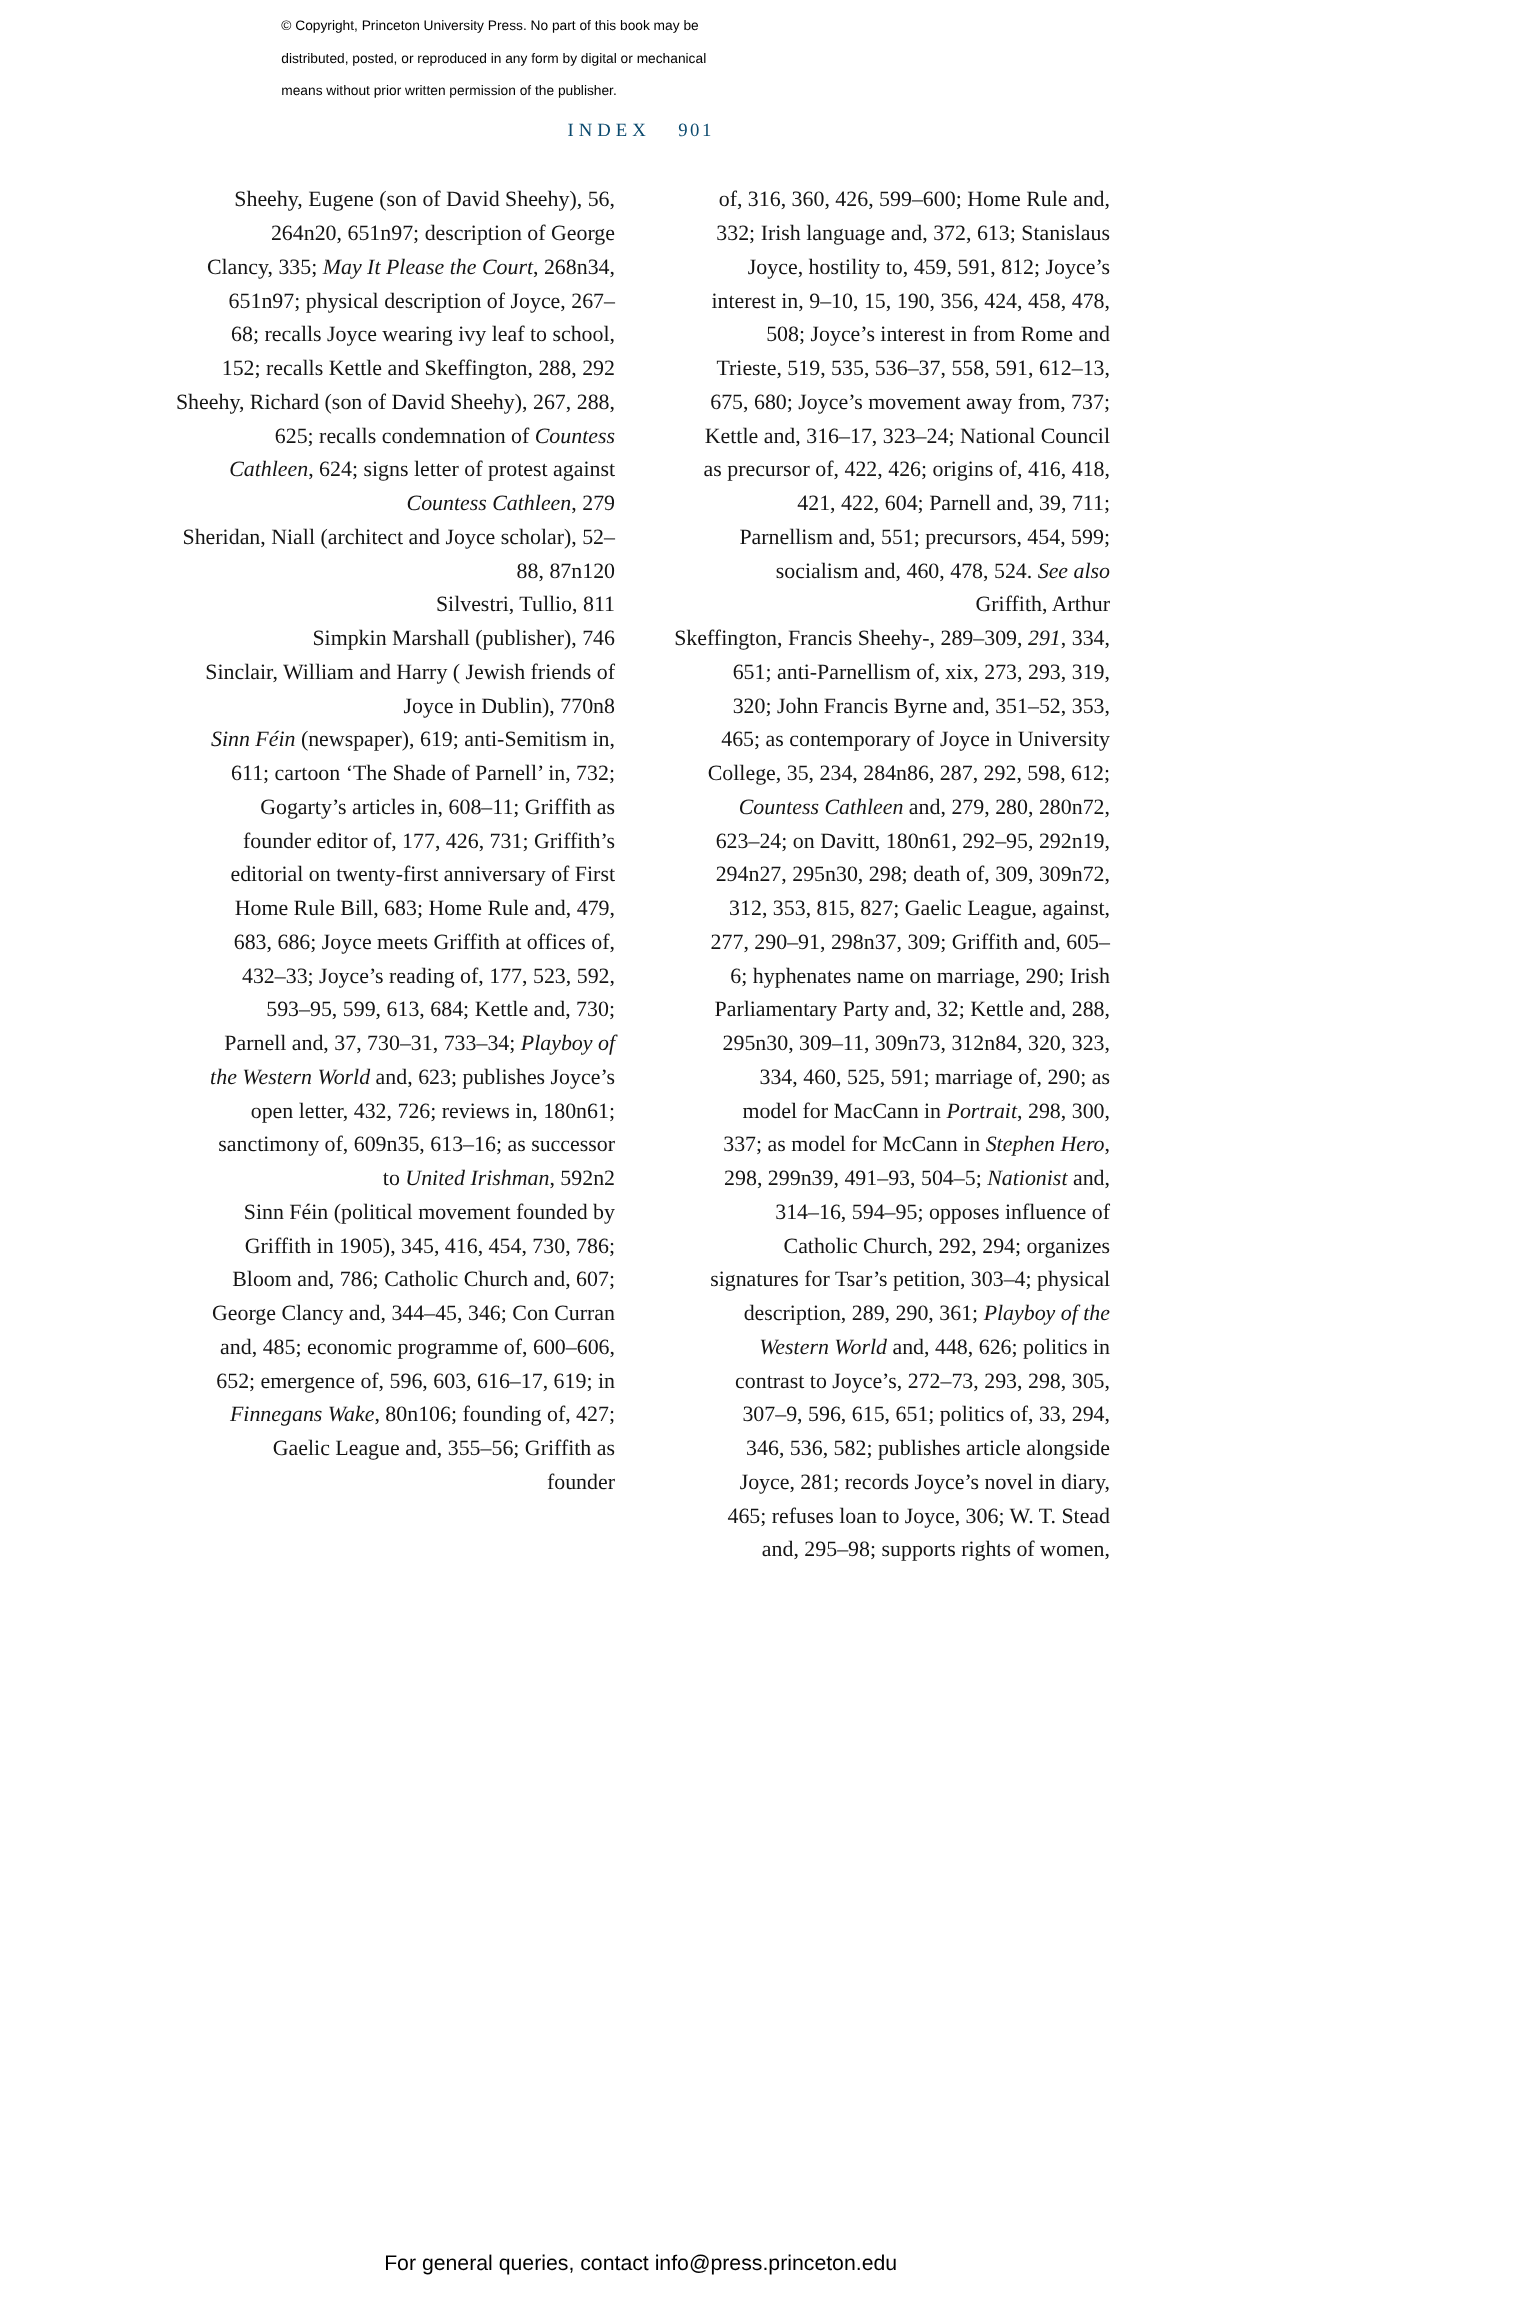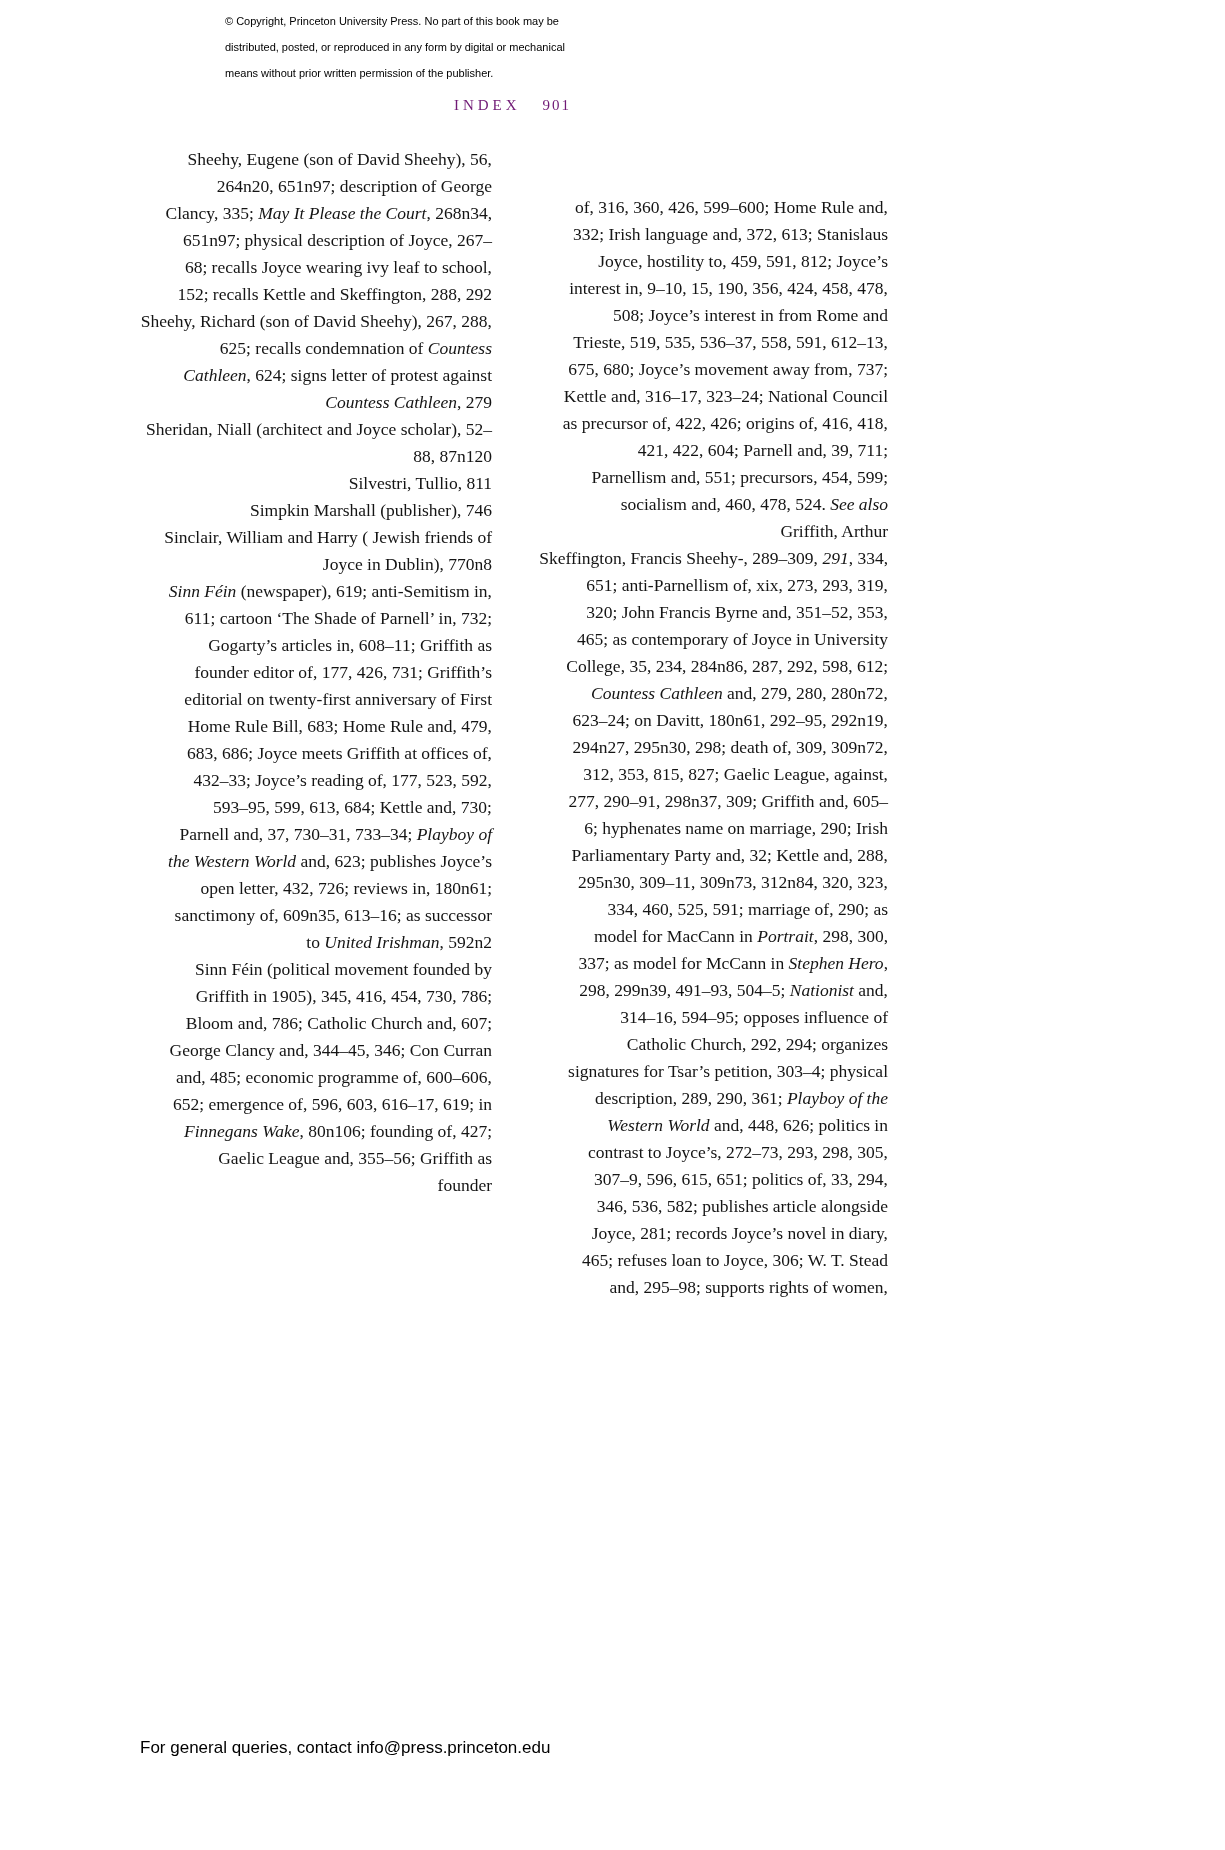--- a/index.html
+++ b/index.html
@@ -21,21 +21,21 @@
     line-height: 26px;
     color: #000000;
   }
   .page-header {
     position: absolute;
     left: 140px;
     top: 97px;
     width: 745px;
     text-align: center;
     font-size: 15px;
-    color: #701a75;
+    color: #0c4a6e;
   }
   .head-title {
     letter-spacing: 4px;
     font-variant: small-caps;
     text-transform: uppercase;
   }
   .head-page {
     margin-left: 22px;
     letter-spacing: 2px;
   }
@@ -53,28 +53,28 @@
     line-height: 27px;
     text-align: right;
   }
   p.entry {
     margin: 0;
     padding-left: 25px;
     text-indent: -25px;
   }
   p.entry.continuation {
     text-indent: 0;
-    margin-top: 48px;
   }
   .italic { font-style: italic; }
   .footer {
     position: absolute;
     left: 140px;
-    top: 1738px;
+    top: 1801px;
     width: 745px;
+    text-align: center;
     font-family: "Liberation Sans", sans-serif;
     font-size: 17px;
     color: #000000;
   }
 </style>
 </head>
 <body>
 
 <div class="copyright">
   <div>© Copyright, Princeton University Press. No part of this book may be</div>

